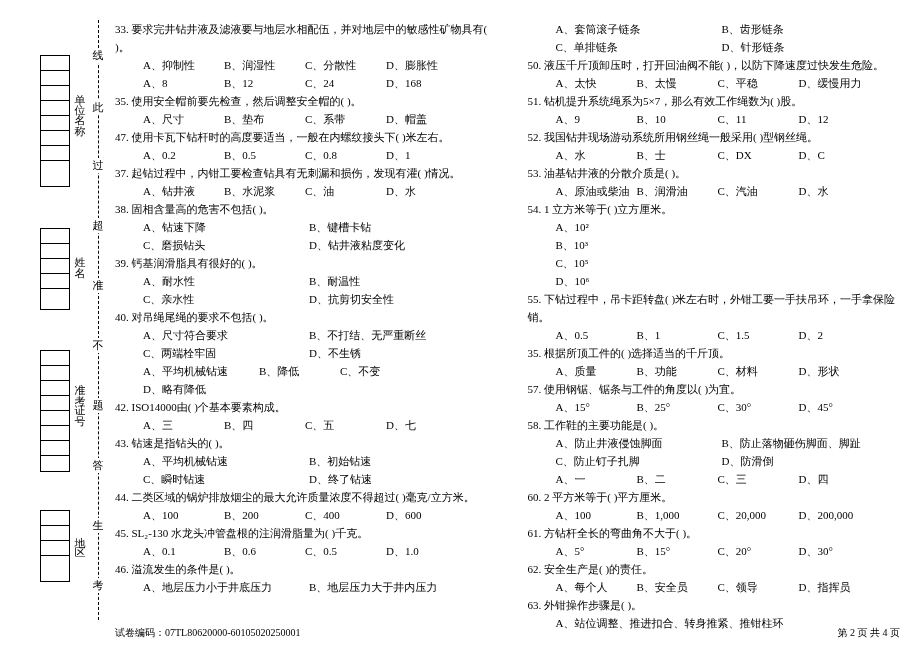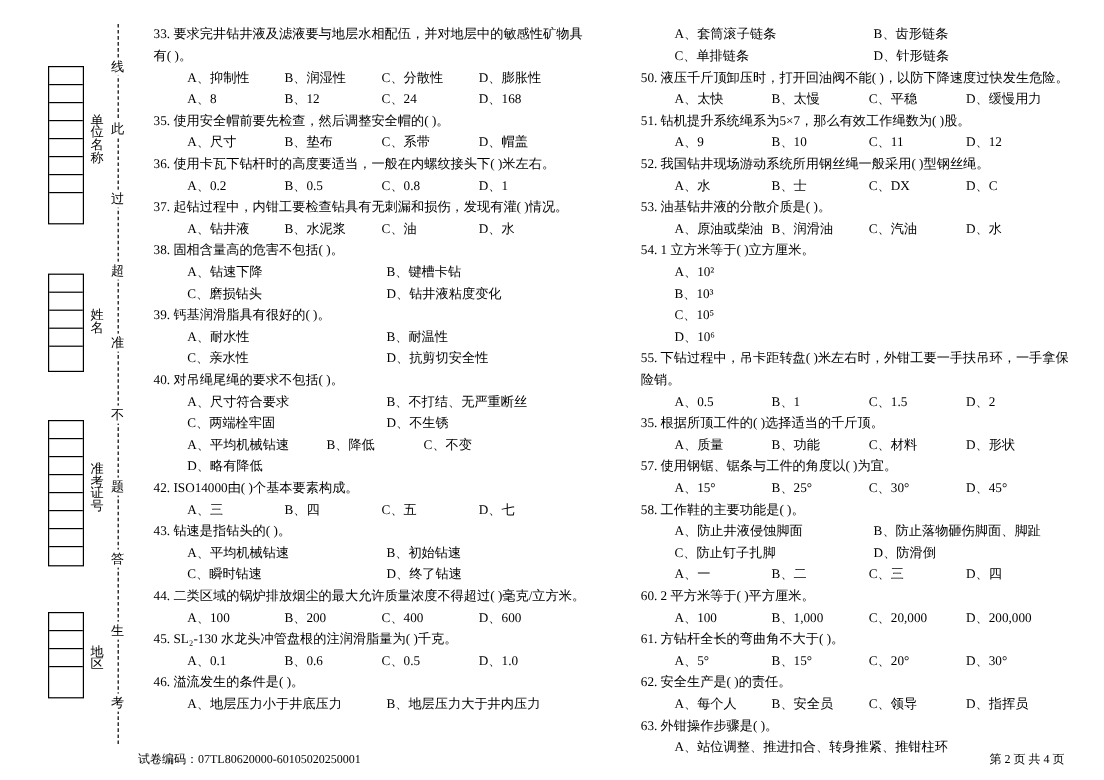--- a/index.html
+++ b/index.html
@@ -1,25 +1,25 @@
 <!DOCTYPE html>
 <html><head>
 <meta charset="utf-8">
 <style>
   body { margin:0; padding:0; font-family:"SimSun","宋体",serif; font-size:11px; color:#000; background:#fff; width:920px; height:650px; overflow:hidden; }
   .page { position:relative; width:920px; height:650px; }
   .left-margin { position:absolute; left:0; top:0; width:110px; height:650px; }
   .content { position:absolute; left:115px; top:20px; right:20px; bottom:30px; display:flex; }
   .column { width:50%; }
-  .col1 { padding-right:20px;margin-left:13px; }
+  .col1 { padding-right:20px; }
   .col2 { padding-left:20px; }
   .q { line-height:18px; margin:0; }
   .opts { padding-left:28px; }
   .opts span { display:inline-block; min-width:75px; margin-right:6px; }
-  .footer { position:absolute; left:115px; bottom:10px; right:33px; font-size:10px; display:flex; justify-content:space-between;align-items:center; }
+  .footer { position:absolute; left:115px; bottom:10px; right:20px; font-size:10px; display:flex; justify-content:space-between;align-items:center; }
   .cut-border { position:absolute; left:98px; top:20px; bottom:30px; border-left:1px dashed #000; }
   .cut-markers span { position:absolute; left:92px; width:12px; text-align:center; font-size:11px; background:#fff; }
   .vlabel { position:absolute; writing-mode:vertical-rl; font-size:11px; letter-spacing:4px; }
   .vbox { position:absolute; border:1px solid #000; width:28px; }
   .vbox .cell { border-top:1px solid #000; height:14px; }
   .vbox .cell:first-child { border-top:none; }
 </style>
 </head>
 <body>
 
@@ -82,21 +82,21 @@
     <span style="top:578px">考</span>
   </div>
 
   <div class="content">
     <div class="column col1">
       <p class="q">33. 要求完井钻井液及滤液要与地层水相配伍，并对地层中的敏感性矿物具有(    )。</p>
       <p class="q opts"><span>A、抑制性</span><span>B、润湿性</span><span>C、分散性</span><span>D、膨胀性</span></p>
       <p class="q opts"><span>A、8</span><span>B、12</span><span>C、24</span><span>D、168</span></p>
       <p class="q">35. 使用安全帽前要先检查，然后调整安全帽的(    )。</p>
       <p class="q opts"><span>A、尺寸</span><span>B、垫布</span><span>C、系带</span><span>D、帽盖</span></p>
-      <p class="q">36. 使用卡瓦下钻杆时的高度要适当，一般在内螺纹接头下(    )米左右。</p>
+      <p class="q">47. 使用卡瓦下钻杆时的高度要适当，一般在内螺纹接头下(    )米左右。</p>
       <p class="q opts"><span>A、0.2</span><span>B、0.5</span><span>C、0.8</span><span>D、1</span></p>
       <p class="q">37. 起钻过程中，内钳工要检查钻具有无刺漏和损伤，发现有灌(    )情况。</p>
       <p class="q opts"><span>A、钻井液</span><span>B、水泥浆</span><span>C、油</span><span>D、水</span></p>
       <p class="q">38. 固相含量高的危害不包括(    )。</p>
       <p class="q opts"><span style="min-width:160px">A、钻速下降</span><span>B、键槽卡钻</span></p>
       <p class="q opts"><span style="min-width:160px">C、磨损钻头</span><span>D、钻井液粘度变化</span></p>
       <p class="q">39. 钙基润滑脂具有很好的(    )。</p>
       <p class="q opts"><span style="min-width:160px">A、耐水性</span><span>B、耐温性</span></p>
       <p class="q opts"><span style="min-width:160px">C、亲水性</span><span>D、抗剪切安全性</span></p>
       <p class="q">40. 对吊绳尾绳的要求不包括(    )。</p>

